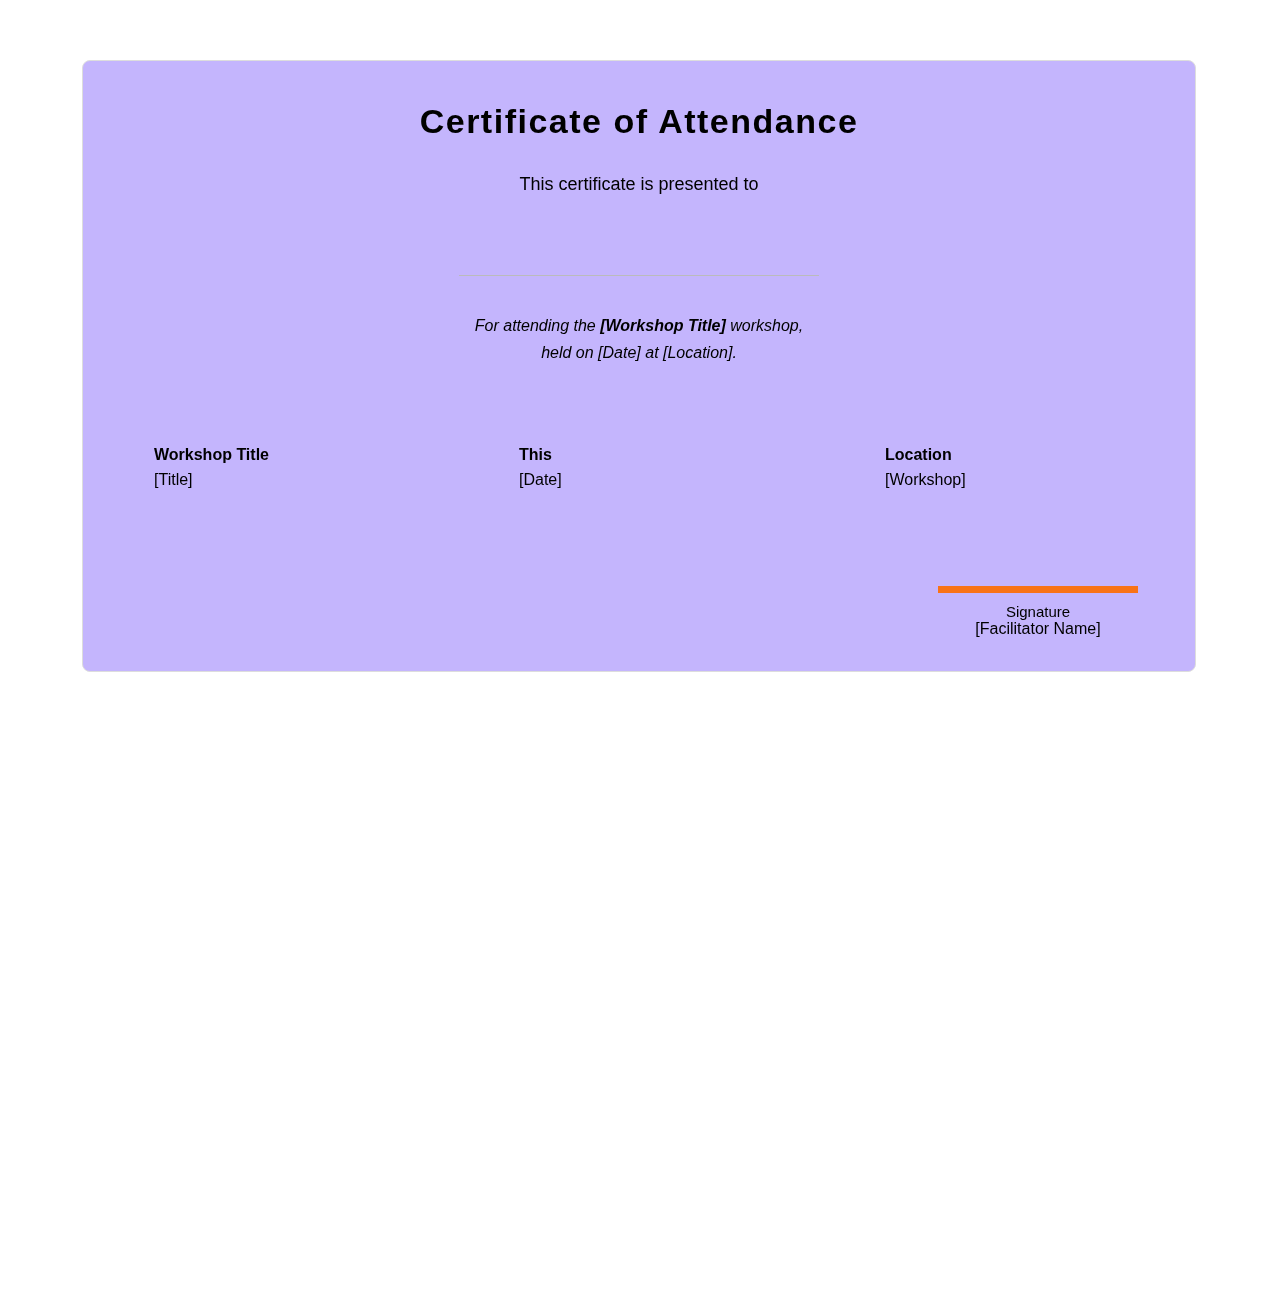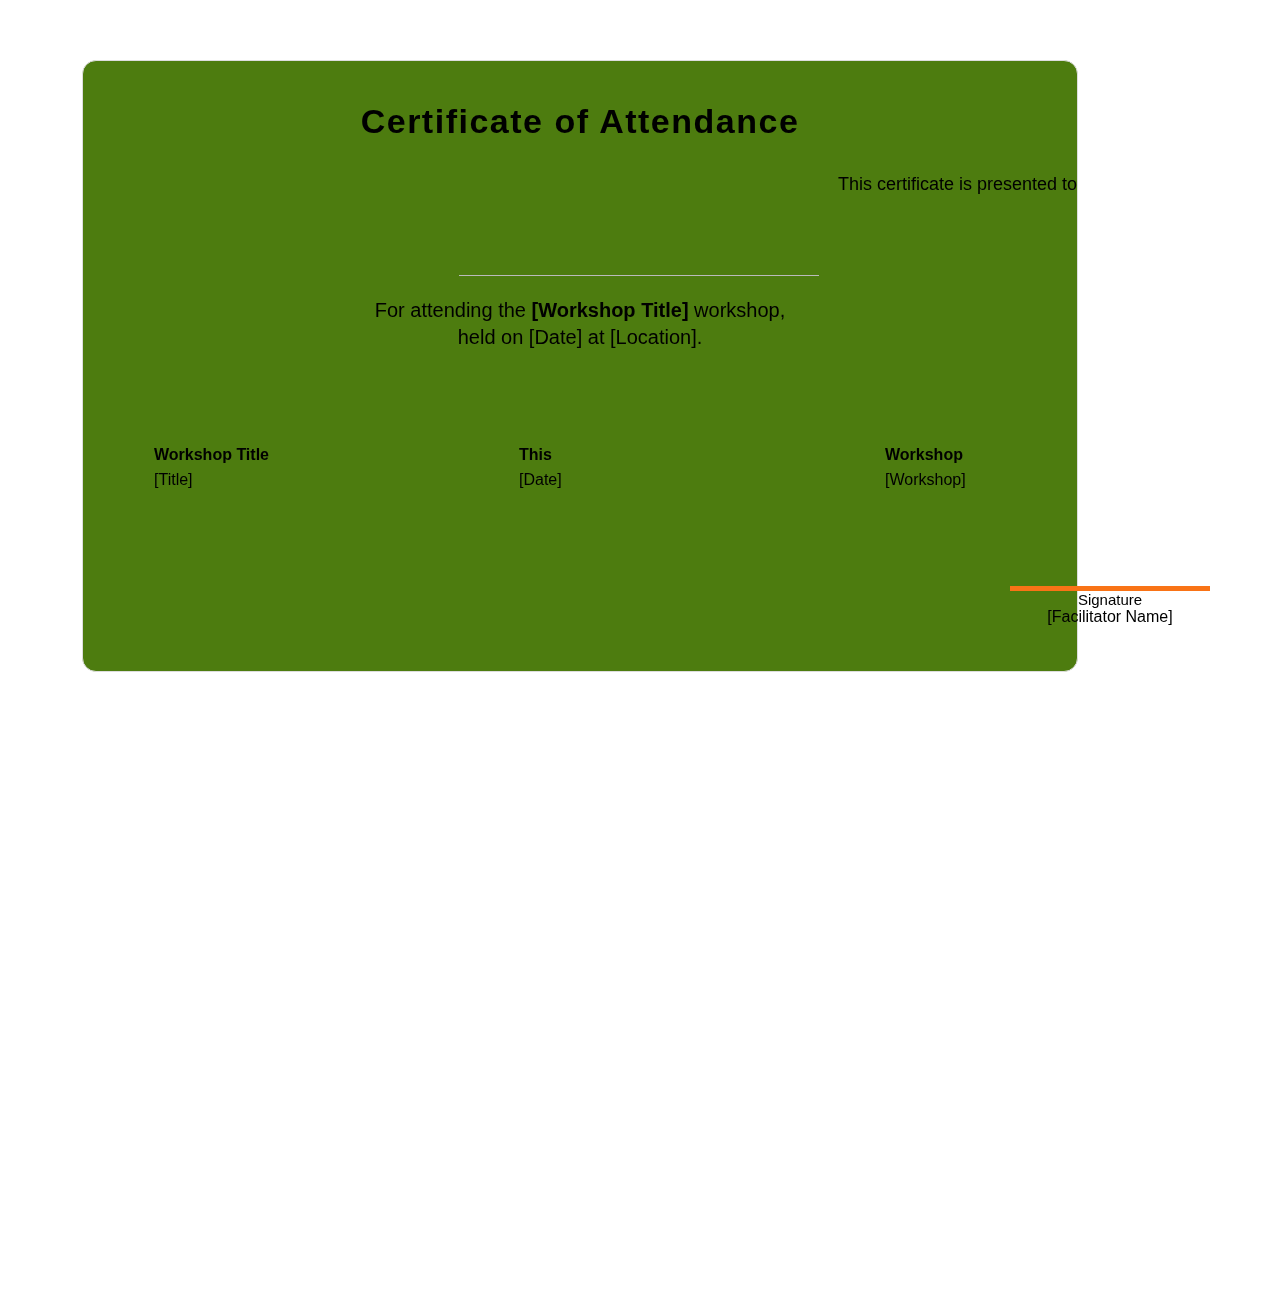--- a/index.html
+++ b/index.html
@@ -1,58 +1,59 @@
 <!DOCTYPE html>
 <html><head>
   <meta charset="utf-8">
   <style>
     * { box-sizing: border-box; margin: 0; padding: 0; }
     html, body { width: 1278px; height: 1300px; background: #ffffff; }
     body { font-family: "Liberation Sans", sans-serif; color: #000; position: relative; }
     .certificate {
       position: absolute;
       left: 82px; top: 60px;
-      width: 996px; height: 612px;
+      width: 1114px; height: 612px;
       border: 1px solid #dddddd;
-      border-radius: 14px;
-      background: #4d7c0f;
+      border-radius: 8px;
+      background: #c4b5fd;
     }
     .title {
       position: absolute; left: 0; right: 0; top: 40px;
       text-align: center;
       font-size: 34px; font-weight: bold;
       letter-spacing: 1.5px;
       line-height: 40px;
     }
     .subtitle {
       position: absolute; left: 0; right: 0; top: 112px;
-      text-align: right; font-size: 18px; line-height: 22px;
+      text-align: center; font-size: 18px; line-height: 22px;
     }
     .name-line {
       position: absolute; left: 376px; top: 214px;
       width: 360px; height: 0;
       border-top: 1px solid #bbbbbb;
     }
     .body-text {
-      position: absolute; left: 0; right: 0; top: 236px;
-      text-align: center; font-size: 20px; line-height: 27px;
+      position: absolute; left: 0; right: 0; top: 251px;
+      text-align: center; font-size: 16px; line-height: 27px; font-style: italic;
     }
     .body-text b { font-weight: bold; }
     .details {
       position: absolute; left: 0; right: 0; top: 384px;
     }
     .detail-col {
       position: absolute; width: 240px; 
     }
     .detail-label { font-size: 16px; font-weight: bold; line-height: 20px; }
     .detail-value { font-size: 16px; line-height: 20px; margin-top: 5px; }
     .signature {
-      position: absolute; left: 927px; top: 525px; width: 200px;
-      border-top: 5px solid #f97316;
+      position: absolute; left: 855px; top: 525px; width: 200px;
+      border-top: 7px solid #f97316;
       text-align: center;
+      padding-top: 10px;
     }
     .sig-label { font-size: 15px; line-height: 17px; }
     .sig-name { font-size: 16px; line-height: 18px; }
   </style>
 </head>
 <body>
 
 <div class="certificate">
   <h1 class="title">Certificate of Attendance</h1>
   <p class="subtitle">This certificate is presented to</p>
@@ -69,21 +70,21 @@
   <div class="details">
     <div class="detail-col" style="left:71px;">
       <div class="detail-label">Workshop Title</div>
       <div class="detail-value">[Title]</div>
     </div>
     <div class="detail-col" style="left:436px;">
       <div class="detail-label">This</div>
       <div class="detail-value">[Date]</div>
     </div>
     <div class="detail-col" style="left:802px;">
-      <div class="detail-label">Workshop</div>
+      <div class="detail-label">Location</div>
       <div class="detail-value">[Workshop]</div>
     </div>
   </div>
 
   <div class="signature">
     <div class="sig-label">Signature</div>
     <div class="sig-name">[Facilitator Name]</div>
   </div>
 </div>
 

